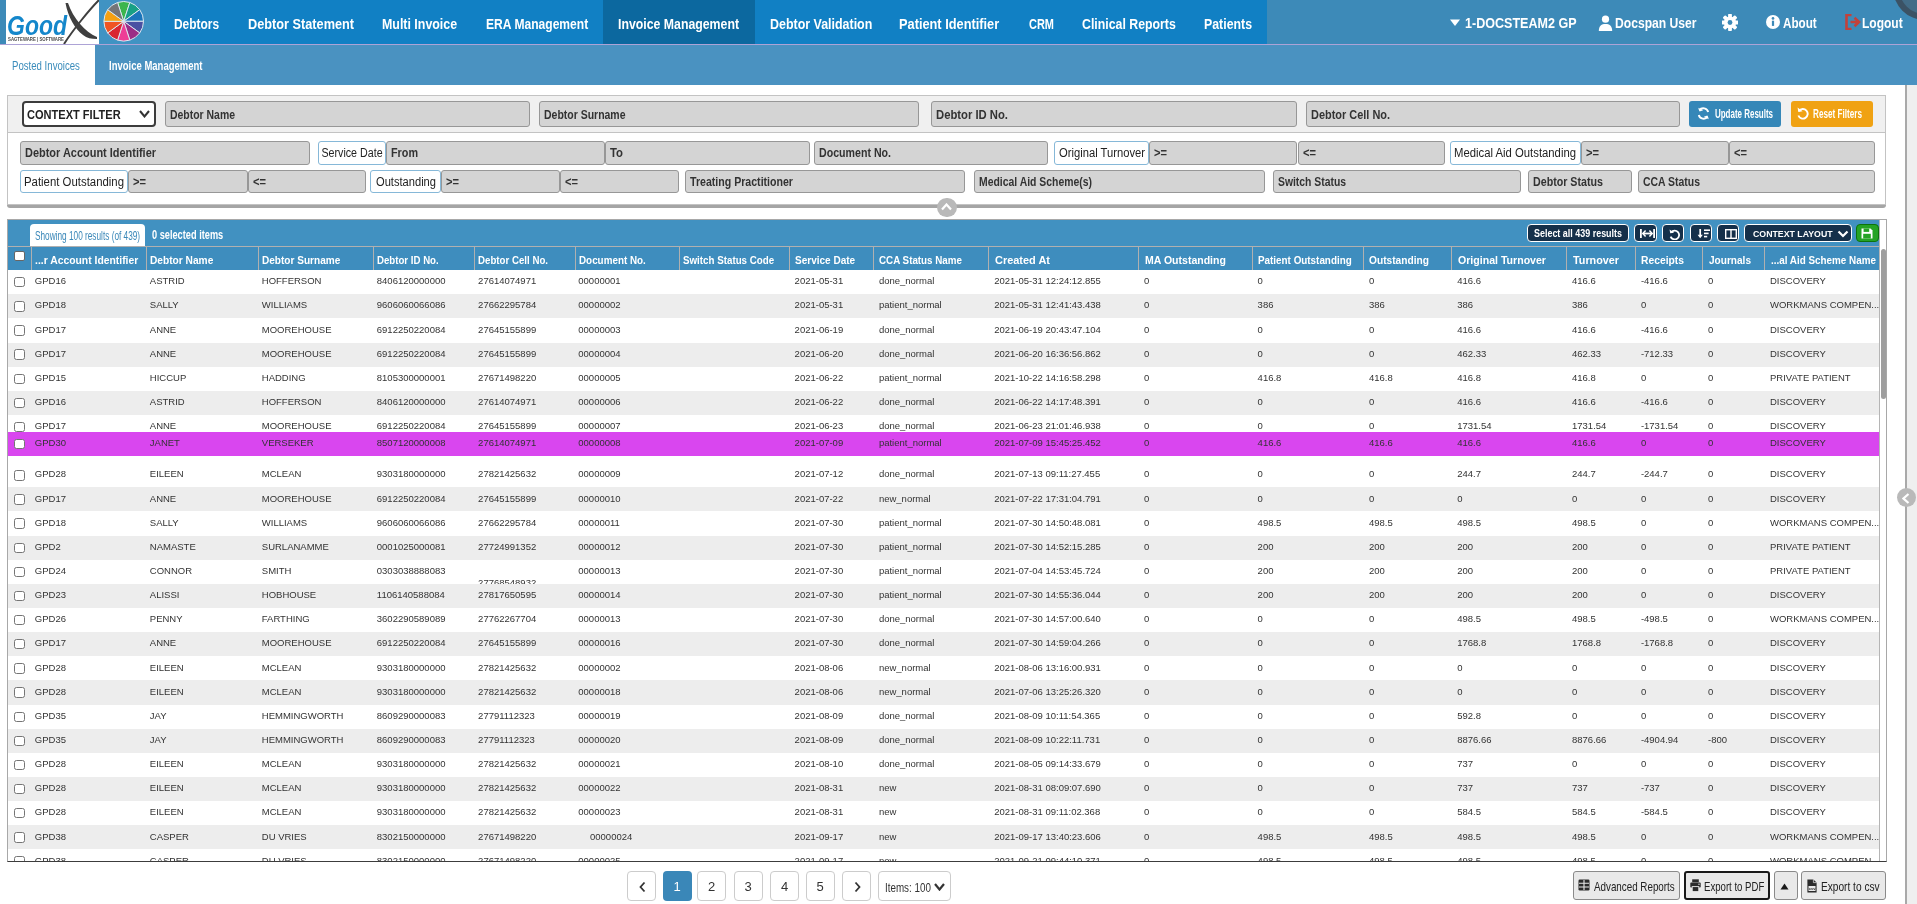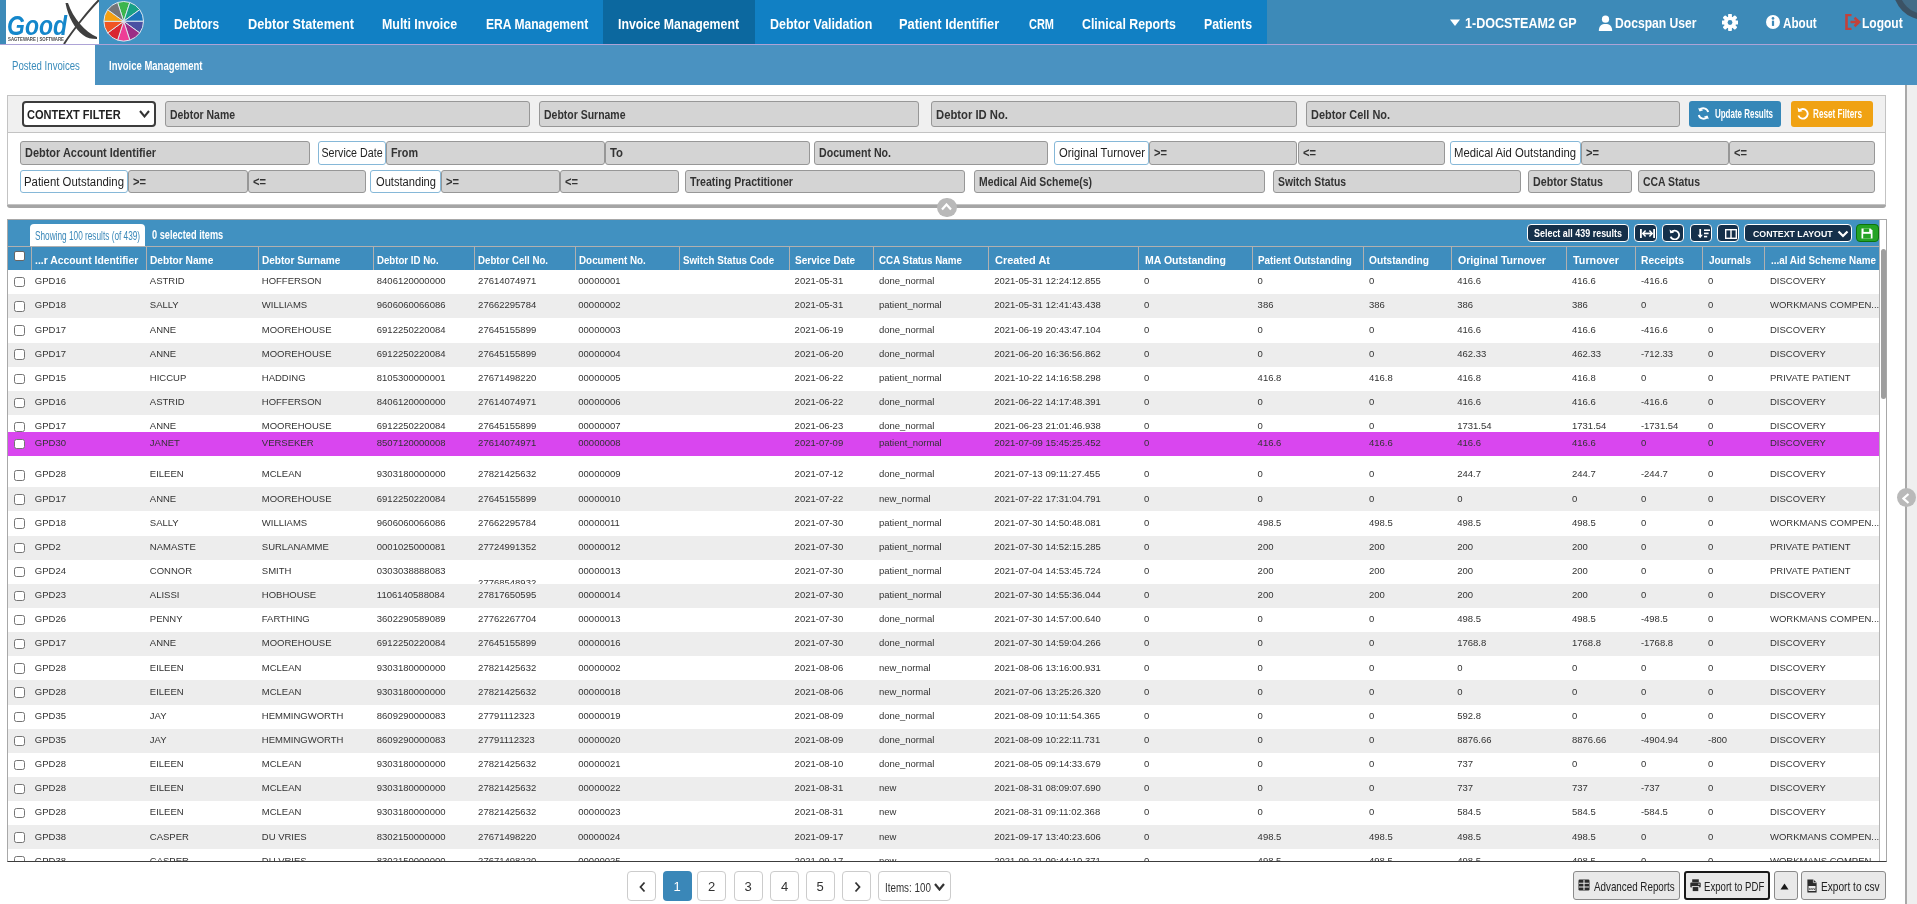--- a/index.html
+++ b/index.html
@@ -699,21 +699,21 @@
         <b style="left:1700.1px;top:10.2px">0</b>
         <b style="left:1762.0px;top:10.2px">DISCOVERY</b>
       </div>
 <div class="row" style="top:605.32px;background:#ededed">
         <i style="left:6.4px;top:6.9px;width:10.4px;height:10.4px;position:absolute;background:#fff;border:1.4px solid #757575;border-radius:2.5px;box-sizing:border-box"></i>
         <b style="left:26.8px;top:10.2px">GPD38</b>
         <b style="left:141.8px;top:10.2px">CASPER</b>
         <b style="left:253.8px;top:10.2px">DU VRIES</b>
         <b style="left:368.8px;top:10.2px">8302150000000</b>
         <b style="left:470.1px;top:10.2px">27671498220</b>
-        <b style="left:570px;top:10.2px">00000024</b>
+        <b style="left:582px;top:10.2px">00000024</b>
         <b style="left:786.6px;top:10.2px">2021-09-17</b>
         <b style="left:870.9px;top:10.2px">new</b>
         <b style="left:986.2px;top:10.2px">2021-09-17 13:40:23.606</b>
         <b style="left:1136.0px;top:10.2px">0</b>
         <b style="left:1249.6px;top:10.2px">498.5</b>
         <b style="left:1360.9px;top:10.2px">498.5</b>
         <b style="left:1449.2px;top:10.2px">498.5</b>
         <b style="left:1564.0px;top:10.2px">498.5</b>
         <b style="left:1632.9px;top:10.2px">0</b>
         <b style="left:1700.1px;top:10.2px">0</b>

